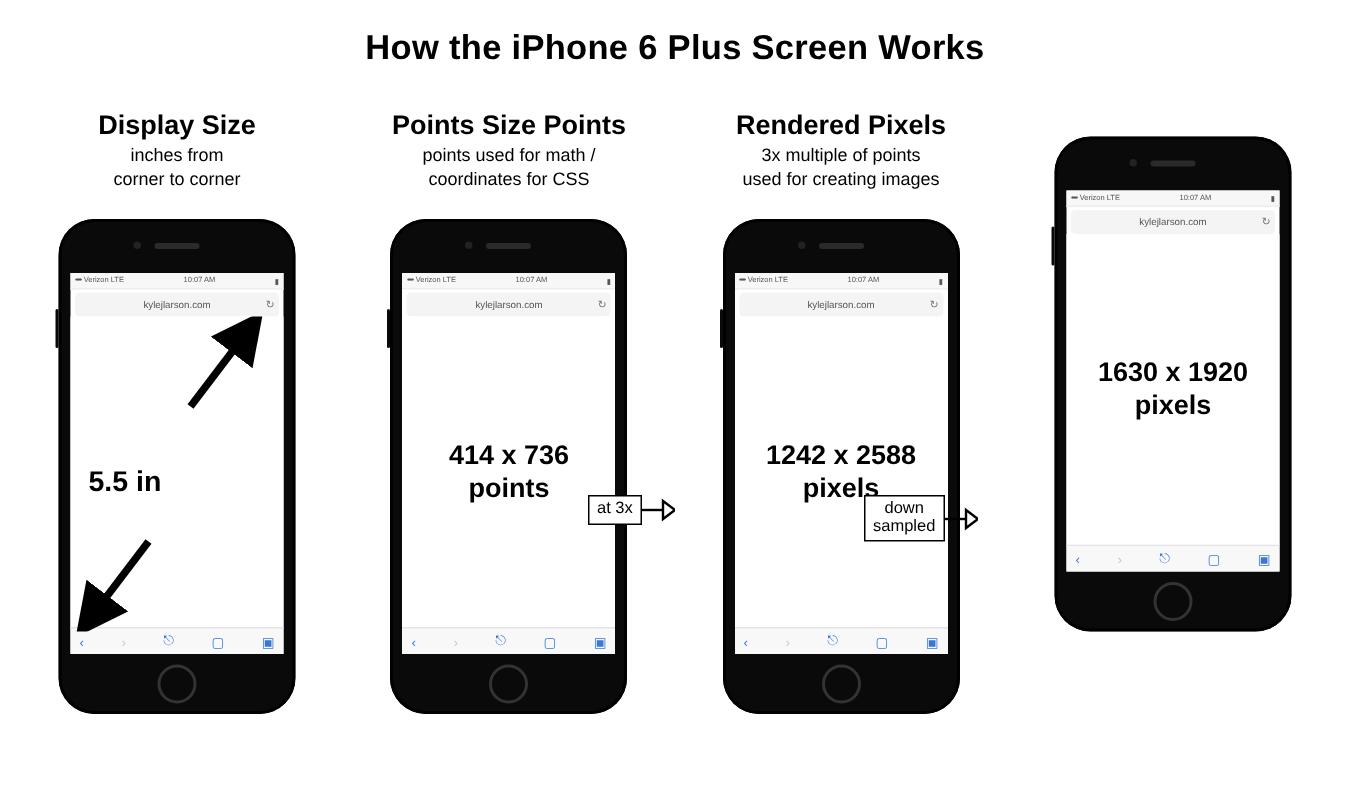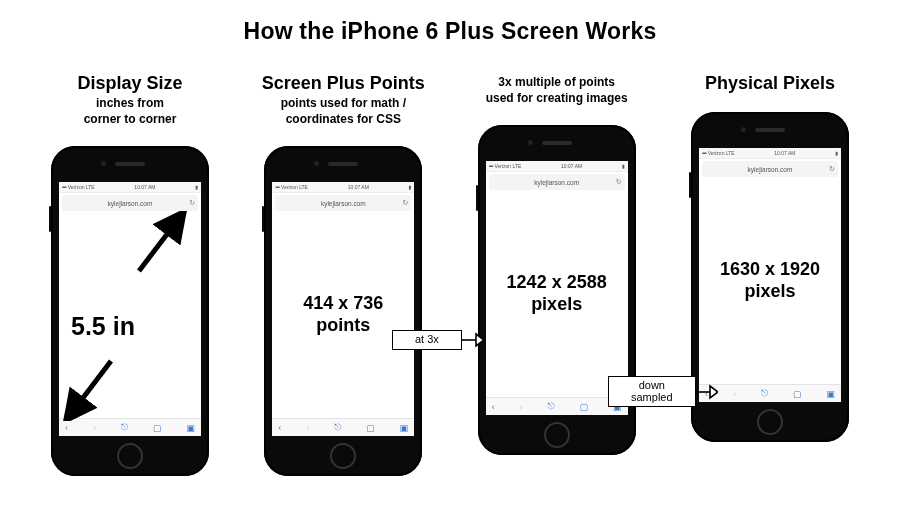--- a/index.html
+++ b/index.html
@@ -20,21 +20,21 @@
     text-align: center;
     font-weight: 700;
     font-size: 23px;
     letter-spacing: 0.2px;
     color: #000;
   }
   .row {
     display: flex;
     justify-content: space-between;
     margin-top: 28px;
-    padding: 0 44px;
+    padding: 0 32px;
   }
   .col {
     width: 172px;
     display: flex;
     flex-direction: column;
     align-items: center;
   }
   .col-h {
     font-weight: 700;
     font-size: 18px;
@@ -43,21 +43,20 @@
     white-space: nowrap;
   }
   .col-sub {
     font-size: 12px;
     color: #000;
     text-align: center;
     line-height: 1.3;
     margin-top: 2px;
     min-height: 32px;
     white-space: pre-line;
-    font-weight: bold;
   }
   
   .phone {
     margin-top: 18px;
     width: 158px;
     height: 330px;
     background: #0a0a0a;
     border-radius: 24px;
     position: relative;
     box-shadow: inset 0 0 0 2px #000;
@@ -155,41 +154,41 @@
     color: #3a78d6;
   }
   .toolbar span.dis { color: #c9c9c9; }
   .big {
     font-weight: 700;
     font-size: 18px;
     line-height: 1.2;
     color: #000;
     white-space: pre-line;
   }
-  .big.single { font-size: 25px; }
+  .big.single { font-size: 19px; }
   
   .conn {
     position: absolute;
     top: 330px;
     display: flex;
     align-items: center;
   }
   .conn .lbl {
     border: 1.6px solid #000;
-    padding: 3px 22px;
+    padding: 3px 5px;
     font-size: 11px;
     line-height: 1.05;
     text-align: center;
     background: #fff;
     font-weight: 500;
     white-space: pre-line;
   }
   .conn svg { display:block; }
   .conn1 { left: 392px; }
-  .conn2 { left: 608px; margin-top: 46px; }
+  .conn2 { left: 576px; }
 </style>
 </head>
 <body>
 
 <div class="canvas">
   <div class="title">How the iPhone 6 Plus Screen Works</div>
 
   <div class="row">
 
     <div class="col">
@@ -231,21 +230,21 @@
             <span>⎋</span>
             <span>▢</span>
             <span>▣</span>
           </div>
         </div>
         <div class="home"></div>
       </div>
     </div>
 
     <div class="col">
-      <div class="col-h">Screen Plus Points</div>
+      <div class="col-h">Points Size Points</div>
       <div class="col-sub">points used for math /
 coordinates for CSS</div>
       <div class="phone">
         <div class="camdot"></div>
           <div class="speaker"></div>
         <div class="screen">
           <div class="statusbar">
             <span class="sb-left">
                 <span class="sb-dots">•••••</span> 
                 <span>Verizon  LTE</span>
@@ -267,20 +266,21 @@
             <span>⎋</span>
             <span>▢</span>
             <span>▣</span>
           </div>
         </div>
         <div class="home"></div>
       </div>
     </div>
 
     <div class="col">
+      <div class="col-h">Rendered Pixels</div>
       <div class="col-sub">3x multiple of points
 used for creating images</div>
       <div class="phone">
         <div class="camdot"></div>
           <div class="speaker"></div>
         <div class="screen">
           <div class="statusbar">
             <span class="sb-left">
                 <span class="sb-dots">•••••</span> 
                 <span>Verizon  LTE</span>
@@ -302,21 +302,20 @@
             <span>⎋</span>
             <span>▢</span>
             <span>▣</span>
           </div>
         </div>
         <div class="home"></div>
       </div>
     </div>
 
     <div class="col">
-      <div class="col-h">Physical Pixels</div>
       <div class="phone">
         <div class="camdot"></div>
           <div class="speaker"></div>
         <div class="screen">
           <div class="statusbar">
             <span class="sb-left">
                 <span class="sb-dots">•••••</span> 
                 <span>Verizon  LTE</span>
               </span>
             <span>10:07 AM</span>

